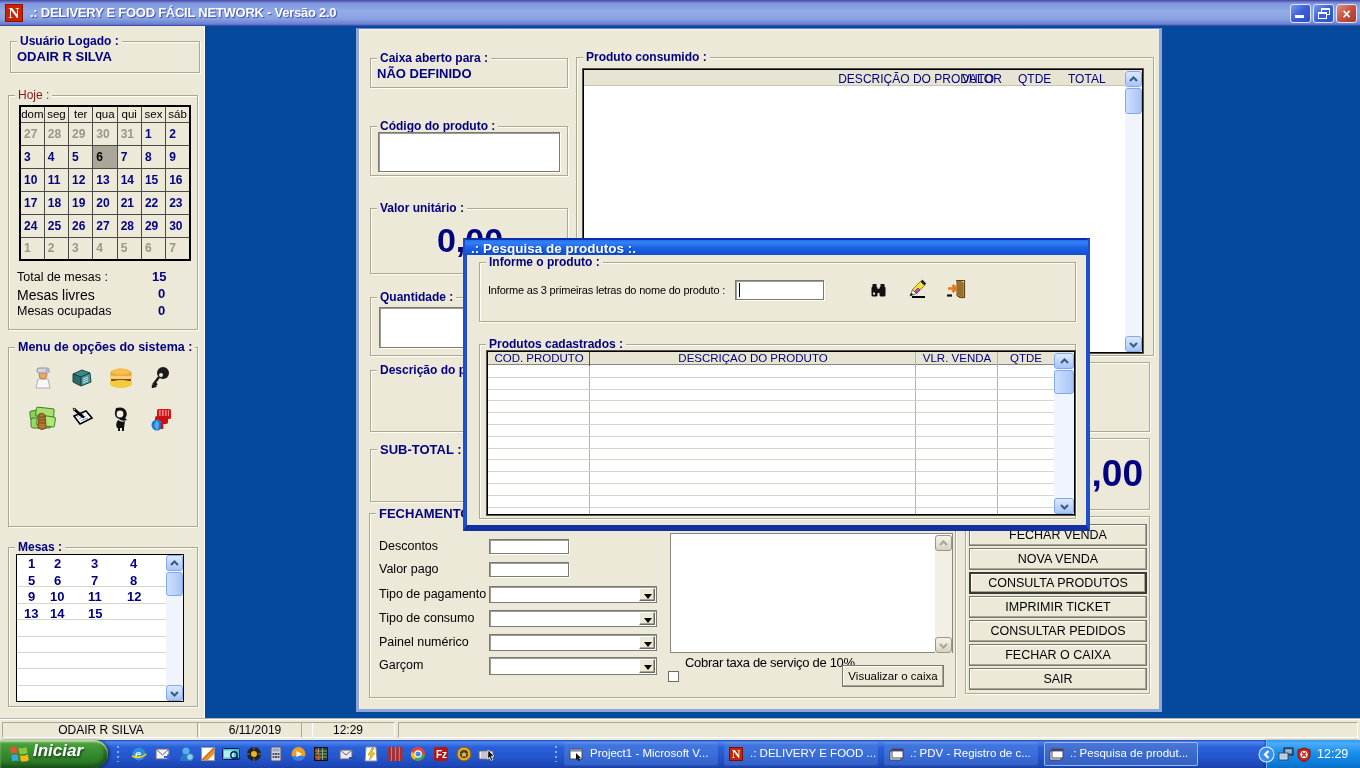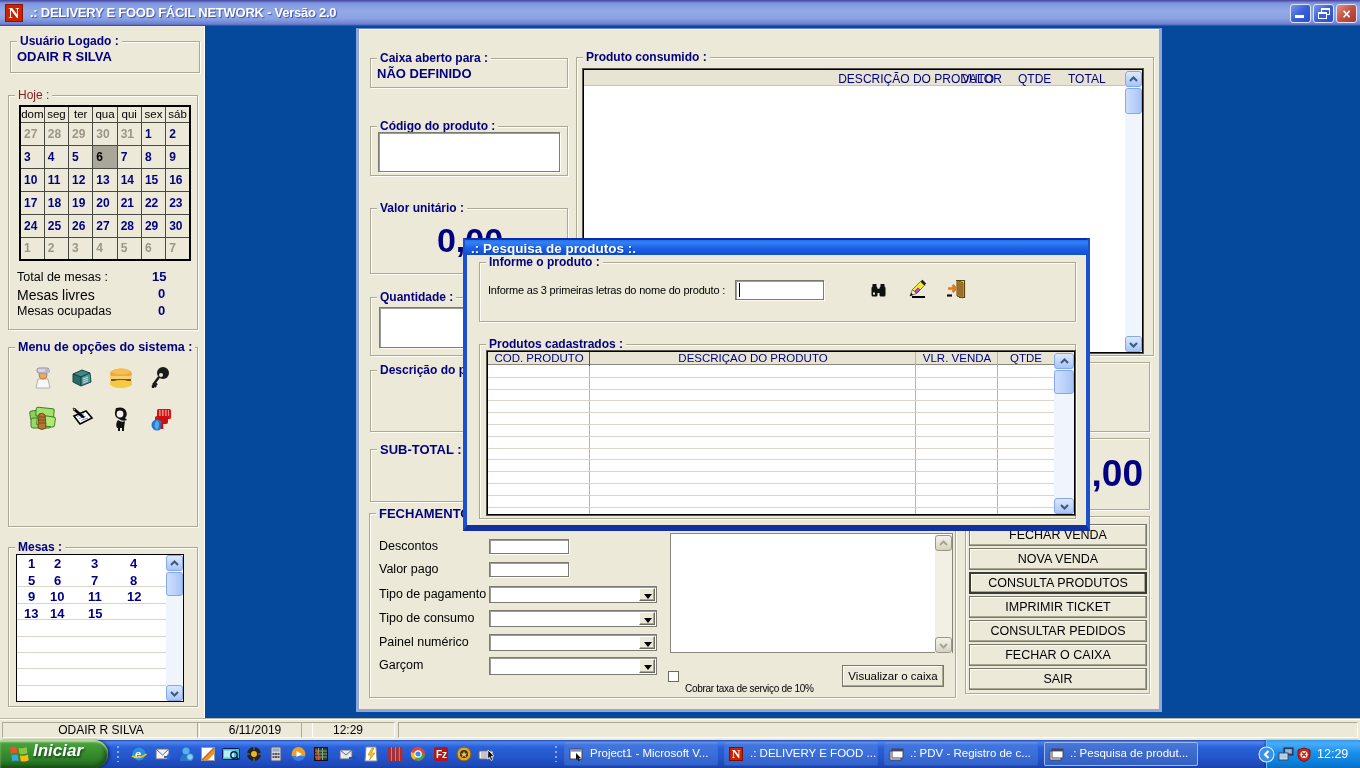--- a/index.html
+++ b/index.html
@@ -345,21 +345,21 @@
             </svg>
           </div>
         <div class="sbb" style="bottom:0;">
             <svg width="9" height="7">
               <path d="M1 2 L4.5 5.5 L8 2" stroke="#a8a593" stroke-width="2" fill="none"></path>
             </svg>
           </div>
       </div>
     </div>
     <div class="abs" style="left:298px;top:157px;width:11px;height:11px;background:#fff;border:1px solid #6c6b60;"></div>
-    <div class="abs" style="left:315px;top:169px;font-size:10px;letter-spacing:-0.3px;">Cobrar taxa de serviço de 10%</div>
+    <div class="abs" style="left:315px;top:141px;font-size:13px;letter-spacing:-0.3px;">Cobrar taxa de serviço de 10%</div>
     <div class="xbtn abs" style="left:472px;top:151px;width:102px;height:22px;line-height:21px;font-size:11.5px;">Visualizar o caixa</div>
   </div>
 
   <div class="frame abs" style="left:217px;top:28px;width:578px;height:299px;">
     <div class="cap capn">Produto consumido :</div>
     <div class="abs" style="left:6px;top:11px;width:560px;height:284px;background:#fff;border:1px solid #000;box-shadow:0 0 0 1px #55534a;">
       <div class="abs" style="left:0;top:0;width:558px;height:16px;background:#e8e4d4;border-bottom:1px solid #c8c4b4;"></div>
       <div class="abs navy" style="left:0;top:2px;width:410px;text-align:right;font-size:12px;">DESCRIÇÃO DO PRODUTO</div>
       <div class="abs navy" style="left:378px;top:2px;width:44px;font-size:12px;">VALOR</div>
       <div class="abs navy" style="left:434px;top:2px;width:40px;font-size:12px;">QTDE</div>

